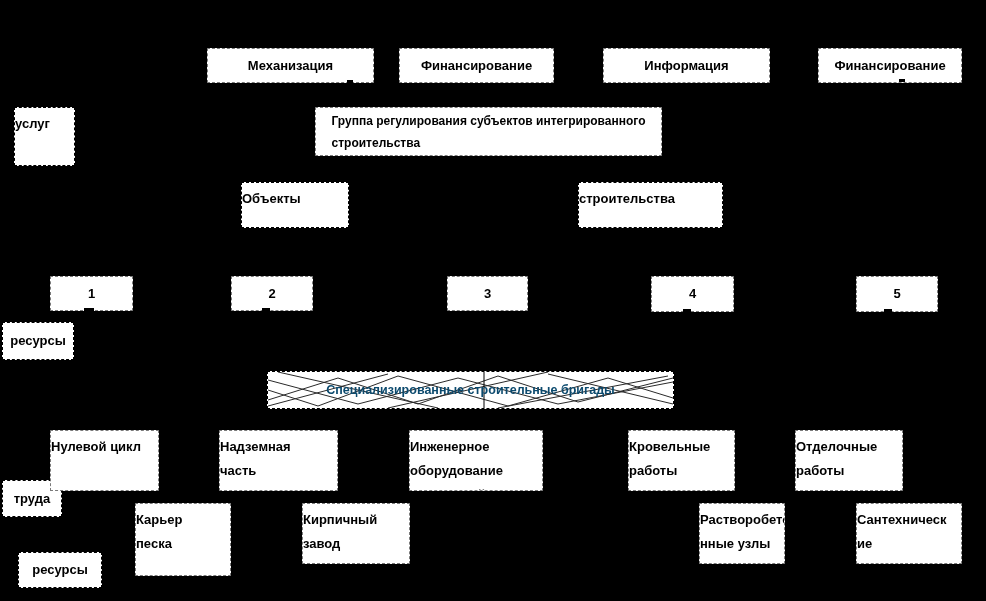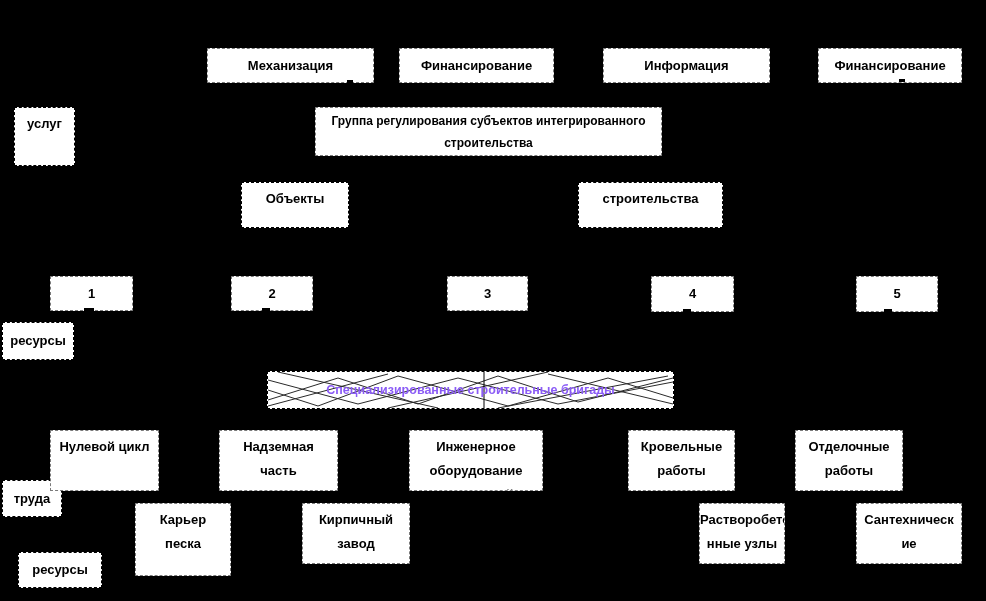--- a/index.html
+++ b/index.html
@@ -2,33 +2,33 @@
 <html><head>
 <meta charset="utf-8">
 <style>
   html,body{margin:0;padding:0;background:#000;}
   .canvas{
     position:relative;width:986px;height:601px;background:#000;overflow:hidden;
     font-family:"Liberation Sans",sans-serif;
   }
   .box{
     position:absolute;background:#fff;color:#000;box-sizing:border-box;
-    border:1px dashed #7a7a7a;text-align:center;overflow:hidden;
+    border:1px dashed #7a7a7a;text-align:left;overflow:hidden;
     font-weight:700;font-size:13px;line-height:24px;
   }
   .dk{border-color:#000;}
   .c{display:flex;align-items:center;justify-content:center;}
   .t{padding-top:4px;}
   .small{font-size:12px;line-height:22px;}
   .hatch-box{position:absolute;background:#fff;border:1px dashed #000;box-sizing:border-box;}
   .hatch-box svg{position:absolute;left:0;top:0;width:100%;height:100%;}
   .hatch-title{
     position:absolute;left:0;top:0;width:100%;height:100%;
     display:flex;align-items:center;justify-content:center;
-    font-weight:700;font-size:12.5px;color:#8b5cf6;z-index:2;
+    font-weight:700;font-size:12.5px;color:#0c4a6e;z-index:2;
   }
   .stub{position:absolute;background:#000;z-index:5;}
   .z1{z-index:1}.z2{z-index:2}
 </style>
 </head>
 <body>
 
 <div class="canvas">
 
   <div class="box c" style="left:207px;top:48px;width:167px;height:35px">Механизация</div>

